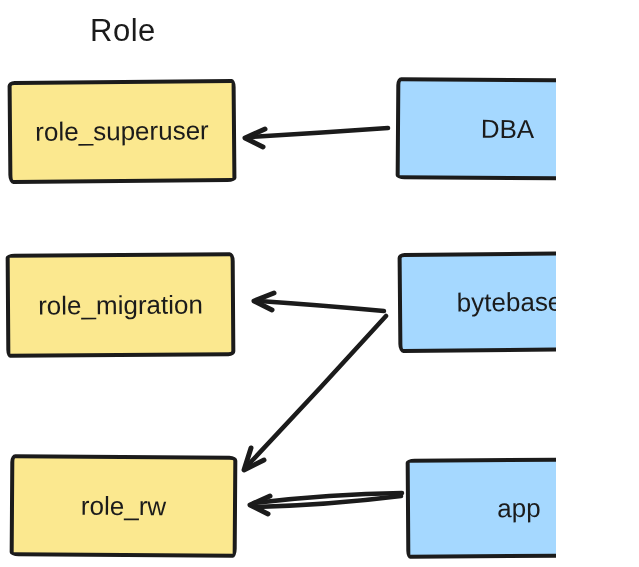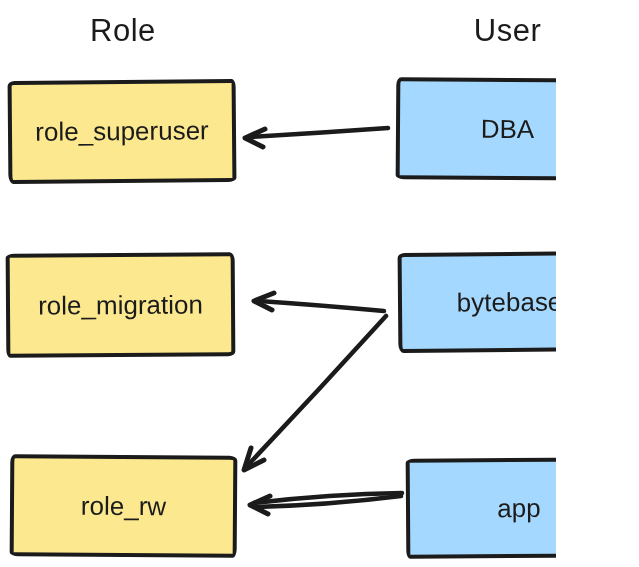--- a/index.html
+++ b/index.html
@@ -70,21 +70,20 @@
   .edges .shaft { stroke-width: 4.5px; }
   .edges .head  { stroke-width: 5px; }
 </style>
 </head>
 <body>
 
 <div class="canvas">
 
   <div class="col-title left">Role</div>
 
-  <div class="col-title right">User</div>
 
   <div class="box role r1" id="role-superuser">
     <span>role_superuser</span>
   </div>
 
   <div class="box user r2" id="user-dba">
     <span>DBA</span>
   </div>
 
   <div class="box role r3" id="role-migration">

